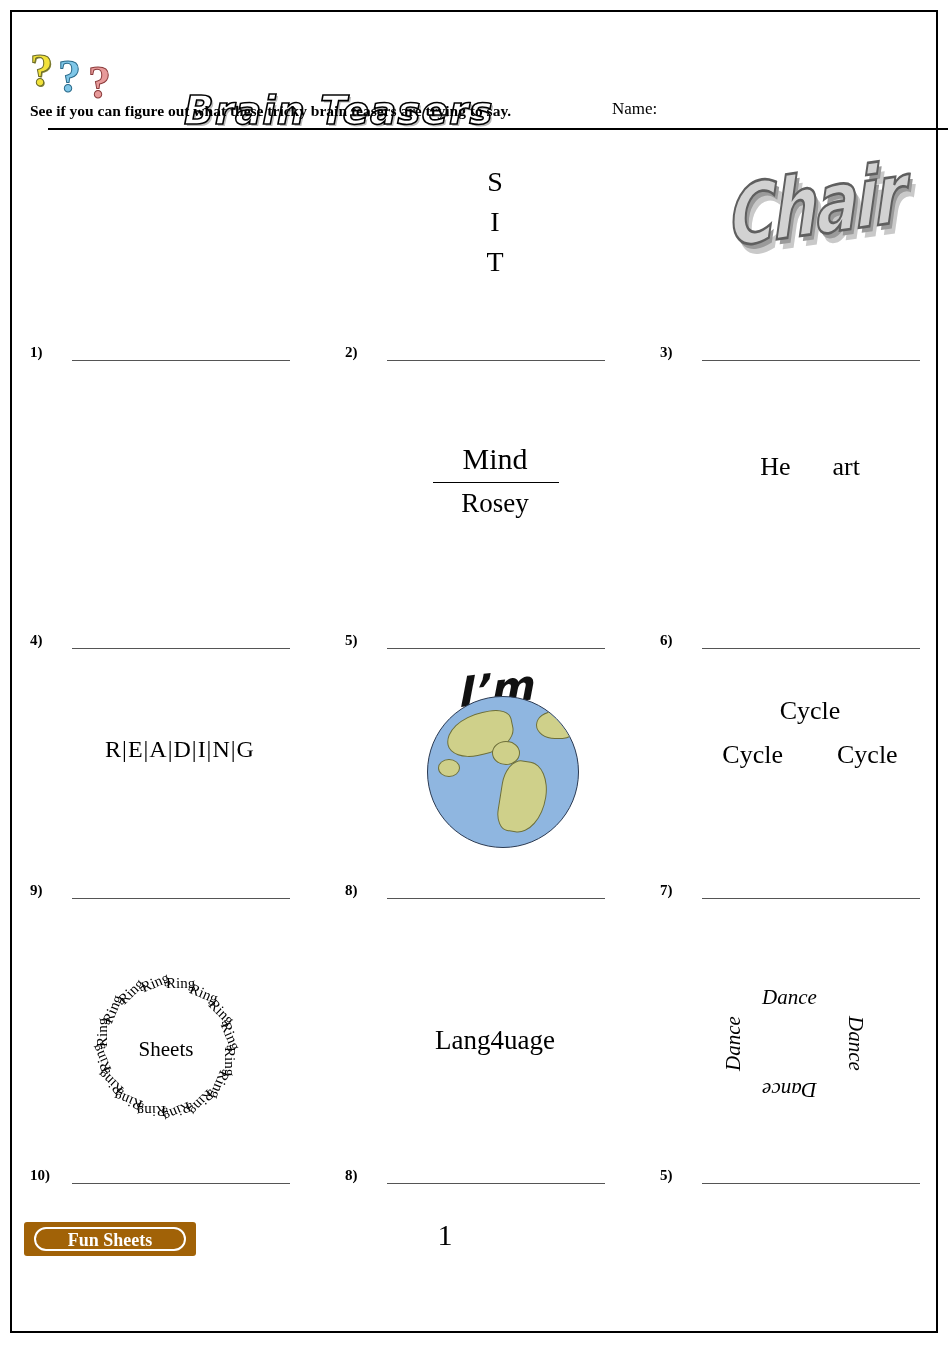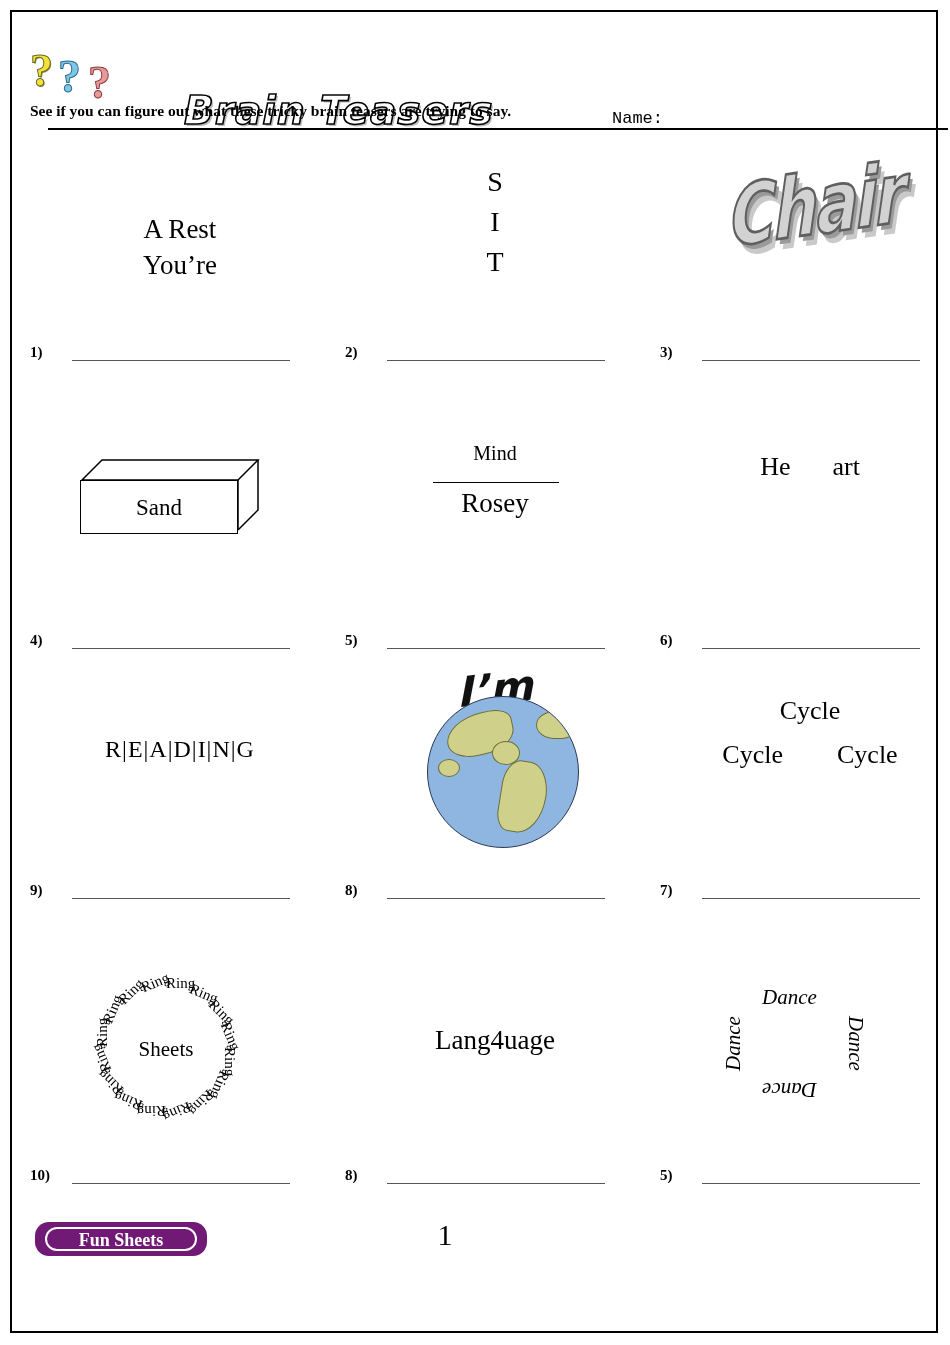--- a/index.html
+++ b/index.html
@@ -61,22 +61,22 @@
     font-style: italic;
     letter-spacing: 1px;
     color: #ffffff;
     -webkit-text-stroke: 1.6px #000;
     text-shadow: 2px 2px 0 #bdbdbd;
     white-space: nowrap;
   }
   .name-label {
     position: absolute;
     left: 588px;
-    top: 73px;
-    font-family: Liberation Mono, monospace;
+    top: 63px;
+    font-family: Liberation Serif, serif;
     font-size: 17px;
   }
   .name-rule {
     position: absolute;
     left: 588px;
     top: 92px;
     width: 330px;
     border-bottom: 1px solid #000;
   }
   .header-rule {
@@ -207,21 +207,21 @@
   }
   .box-lid {
     position: absolute;
     left: 0;
     top: 0;
     width: 180px;
     height: 78px;
   }
 
   
-  .frac-top { top: 32px; font-size: 20px; }
+  .frac-top { top: 32px; font-size: 30px; }
   .frac-bar {
     position: absolute;
     left: 88px;
     top: 72px;
     width: 126px;
     border-bottom: 1.4px solid #000;
   }
   .frac-bot { top: 78px; font-size: 27px; }
 
   
@@ -294,26 +294,26 @@
     white-space: nowrap;
   }
   .d-top  { left: 42px; top: 0px; }
   .d-left { left: -14px; top: 46px; transform: rotate(-90deg); }
   .d-right{ left: 108px; top: 46px; transform: rotate(90deg); }
   .d-bot  { left: 42px; top: 92px; transform: rotate(180deg); }
 
   
   .footer-logo {
     position: absolute;
-    left: 35px;
+    left: 24px;
     top: 1222px;
     width: 172px;
     height: 34px;
-    background: #701a75;
-    border-radius: 14px;
+    background: #a16207;
+    border-radius: 3px;
   }
   .footer-logo .inner {
     position: absolute;
     left: 10px; top: 5px;
     width: 152px; height: 24px;
     border: 2px solid #fff;
     border-radius: 12px;
     box-sizing: border-box;
   }
   .footer-logo .txt {
@@ -349,22 +349,20 @@
   </div>
   <div class="title">Brain Teasers</div>
   <div class="name-label">Name:</div>
   <div class="name-rule"></div>
   <div class="header-rule"></div>
 </div>
 <div class="subtitle">See if you can figure out what these tricky brain teasers are trying to say.</div>
 
 <div class="cell col1 row1">
   <div class="art">
-    <div class="ctr p1a">A Rest</div>
-    <div class="ctr p1b">You’re</div>
   </div>
   <div class="answer">
     <span class="num">1)</span>
     <span class="line"></span>
   </div>
 </div>
 
 <div class="cell col2 row1">
   <div class="art">
     <div class="ctr p2s">S</div>
@@ -383,31 +381,20 @@
       <div class="chair-text">Chair</div>
     </div>
   </div>
   <div class="answer">
     <span class="num">3)</span>
     <span class="line"></span>
   </div>
 </div>
 
 <div class="cell col1 row2">
-  <div class="art">
-    <div class="box3d">
-      <svg class="box-lid" width="180" height="78" viewBox="0 0 180 78">
-        <polygon points="2,22 22,2 178,2 158,22" fill="#ffffff" stroke="#000000" stroke-width="1.5"></polygon>
-        <polyline points="178,2 178,52 158,72" fill="none" stroke="#000000" stroke-width="1.5"></polyline>
-        <line x1="158" y1="22" x2="158" y2="72" stroke="#000000" stroke-width="1.5"></line>
-      </svg>
-      <div class="box-front"></div>
-      <div class="box-label">Sand</div>
-    </div>
-  </div>
   <div class="answer">
     <span class="num">4)</span>
     <span class="line"></span>
   </div>
 </div>
 
 <div class="cell col2 row2">
   <div class="art">
     <div class="ctr frac-top">Mind</div>
     <div class="frac-bar"></div>

